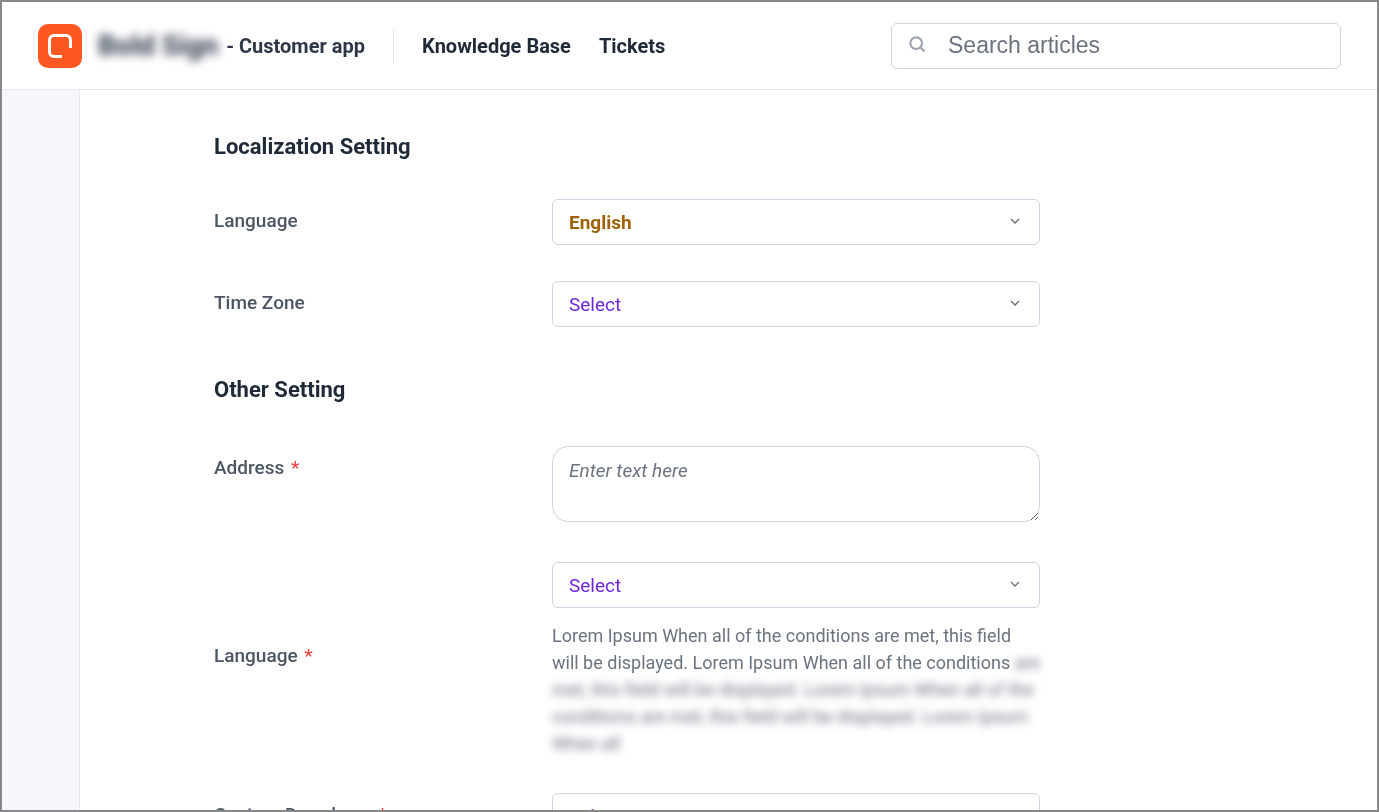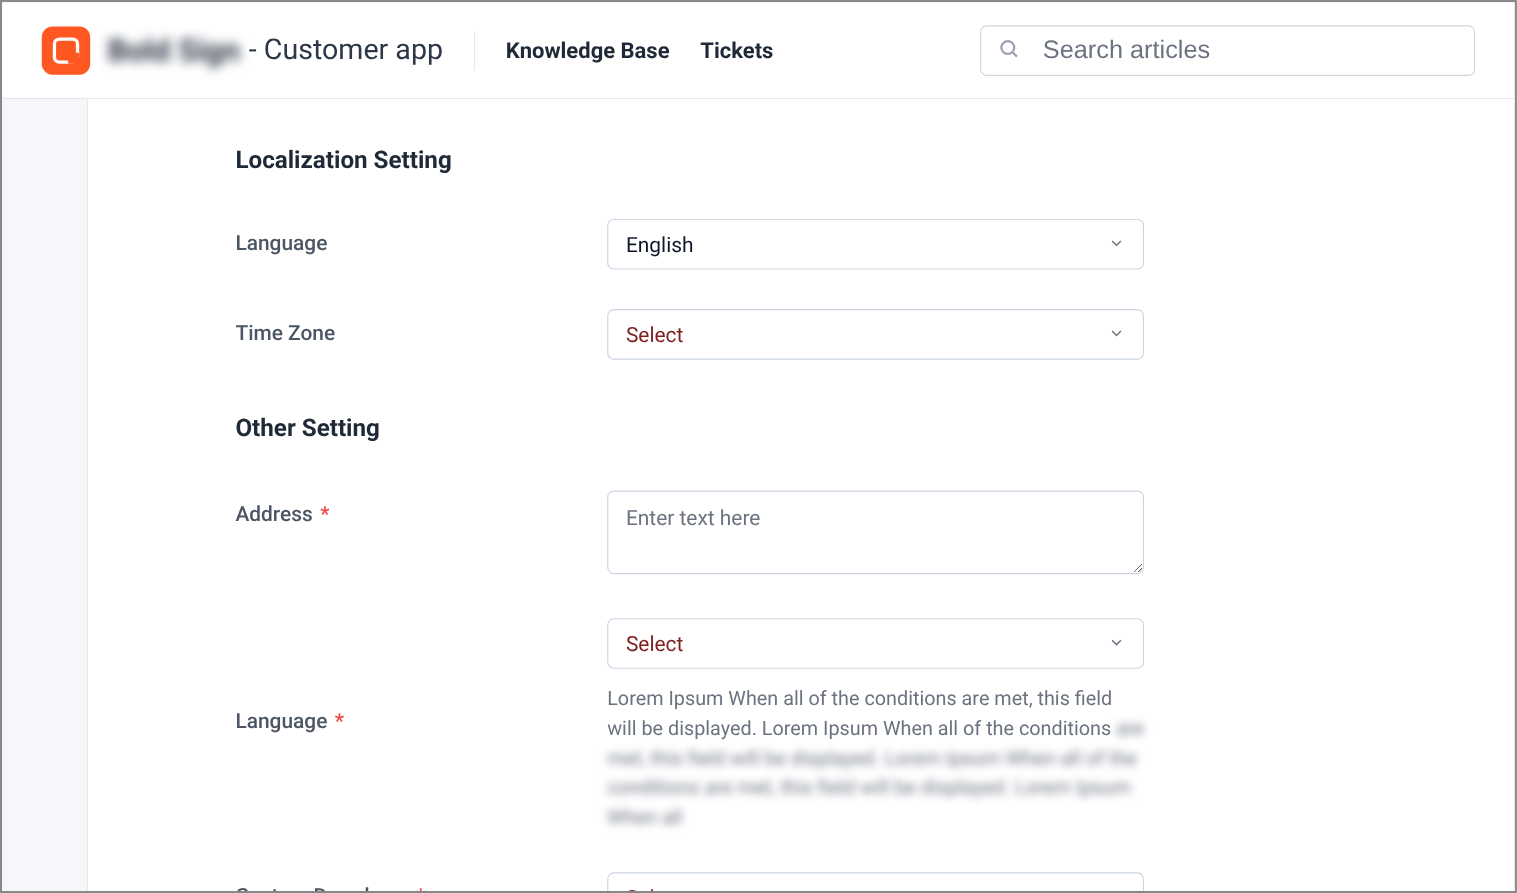--- a/index.html
+++ b/index.html
@@ -53,22 +53,22 @@
     }
     .brand-blur {
       filter: blur(5px);
       font-size: 28px;
       font-weight: 700;
       color: #2d3748;
       margin-right: 8px;
       user-select: none;
     }
     .brand-suffix {
-      font-size: 26px;
-      font-weight: 400;
+      font-size: 20px;
+      font-weight: 700;
       color: #2d3748;
     }
     .divider-v {
       width: 1px;
       height: 36px;
       background: #e5e7eb;
       margin: 0 28px;
     }
     .nav-link {
       font-size: 20px;
@@ -150,40 +150,42 @@
       border-radius: 6px;
       padding: 0 16px;
       display: flex;
       align-items: center;
       justify-content: space-between;
       font-size: 19px;
       cursor: pointer;
       background: #fff;
     }
     .select-value {
-      color: #0f172a;
+      color: #a16207;
+      font-weight: bold;
     }
     .select-placeholder {
-      color: #7f1d1d;
+      color: #6d28d9;
       text-align: center;
     }
     .chevron {
       color: #6b7280;
     }
     .textarea-box {
       width: 100%;
       height: 76px;
       border: 1px solid #cbd5e1;
-      border-radius: 6px;
+      border-radius: 16px;
       padding: 12px 16px;
       font-size: 19px;
       font-family: inherit;
       resize: both;
       outline: none;
       color: #1f2937;
+      font-style: italic;
     }
     .textarea-box::placeholder {
       color: #6b7280;
     }
     .help-text {
       font-size: 18px;
       color: #6b7280;
       margin-top: 14px;
       line-height: 1.5;
     }

